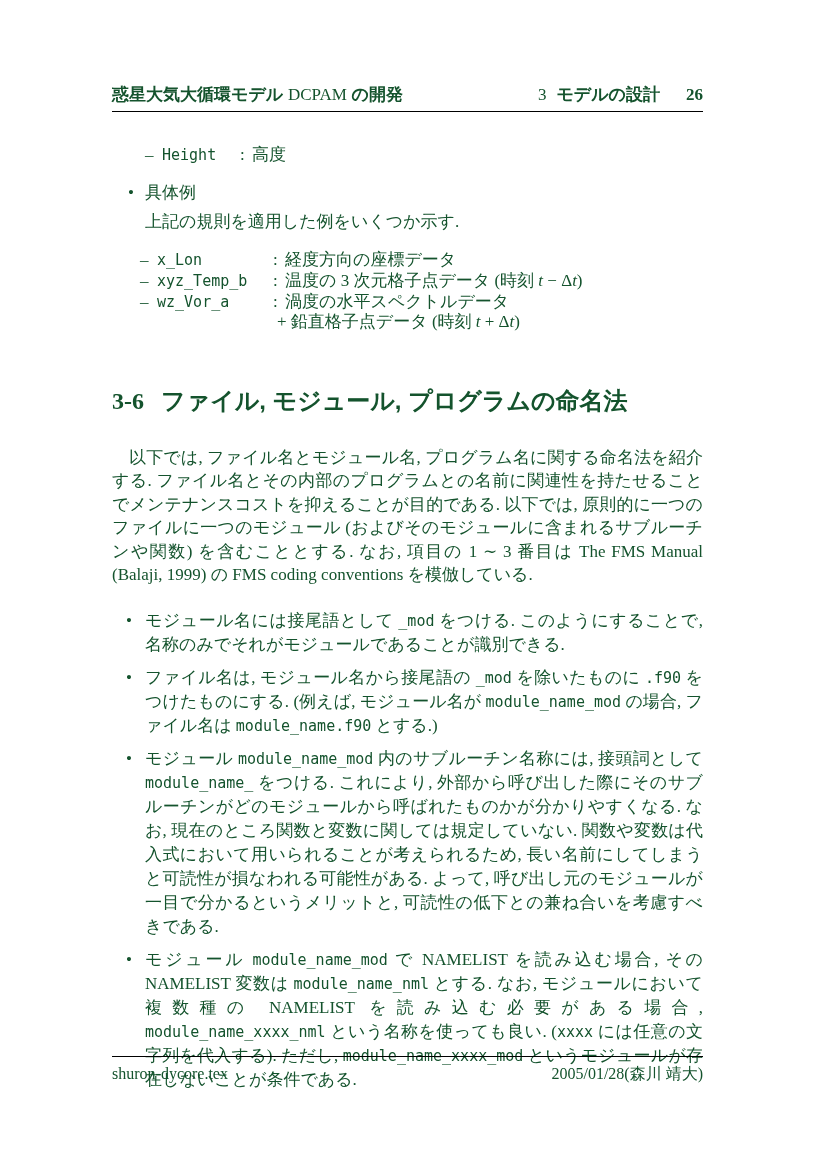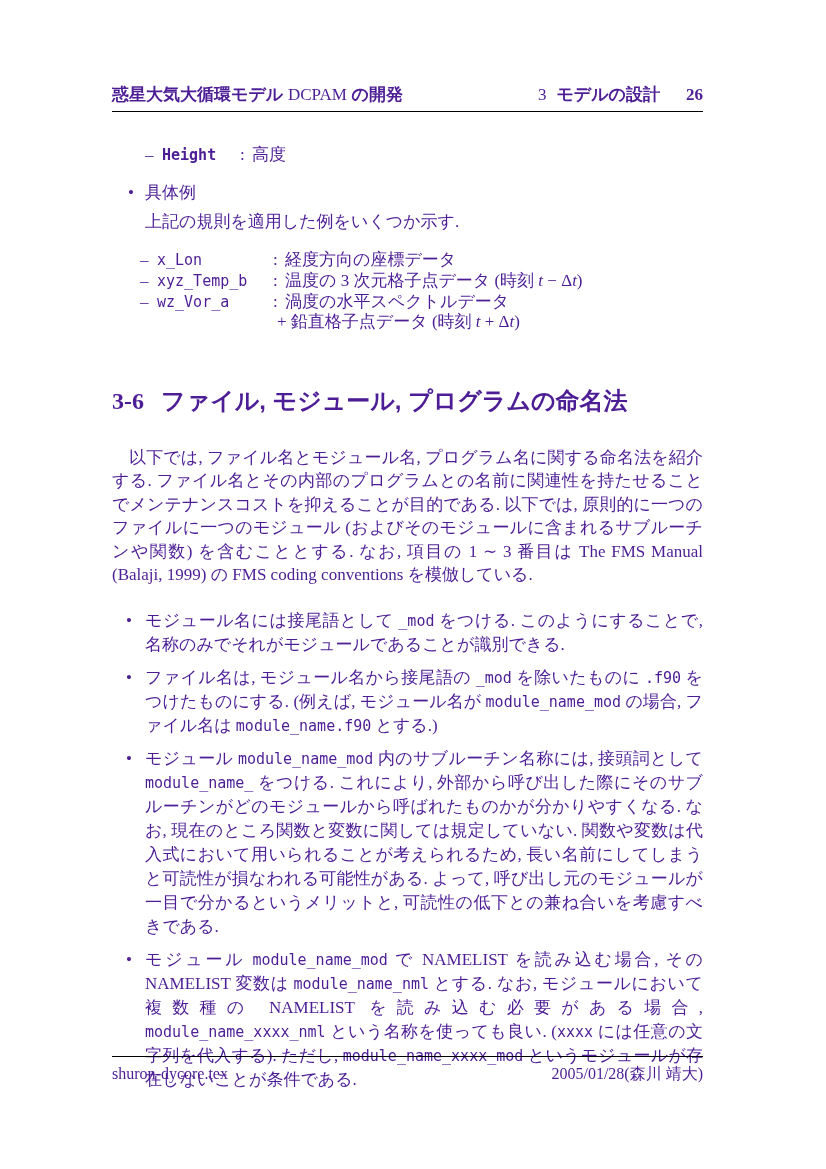--- a/index.html
+++ b/index.html
@@ -1,19 +1,19 @@
 <!DOCTYPE html>
 <html><head>
 <meta charset="utf-8">
 <style>
   html,body{margin:0;padding:0;background:#ffffff;}
   .page{
     position:relative;
     width:792px;height:1169px;
-    background:#ffffff;color:#4c1d95;
+    background:#ffffff;color:#14532d;
     font-family:"Liberation Serif","DejaVu Serif",serif;
     font-size:17px;
     overflow:hidden;
   }
   .abs{position:absolute;left:112px;width:591px;}
 
   
   .f-m{font-family:"Liberation Serif","DejaVu Serif",serif;}
   .f-g{font-family:"Liberation Sans","DejaVu Sans",sans-serif;font-weight:600;}
   .f-c{font-family:"DejaVu Sans Mono","Liberation Mono",monospace;font-size:15px;}
@@ -24,21 +24,21 @@
   .header-right{white-space:nowrap;}
   .header-sec-title{margin-left:10px;}
   .header-pageno{margin-left:26px;font-weight:bold;}
   .rule{position:absolute;left:112px;width:591px;border-top:1.5px solid #000;}
   .rule-top{top:111px;}
   .rule-bottom{top:1056px;border-top:1px solid #000;}
 
   
   .height-line{top:144px;line-height:22px;white-space:nowrap;}
   .dash-col{display:inline-block;width:17px;}
-  .height-name{display:inline-block;width:78px;font-weight:bold;}
+  .height-name{display:inline-block;width:78px;}
   .colon-col{display:inline-block;width:12px;}
 
   
   .lead-bullet{top:182px;line-height:22px;}
   .lead-bullet .marker{display:inline-block;width:17px;margin-left:16px;}
   .lead-intro{top:211px;line-height:22px;margin-left:33px;width:558px;}
 
   
   .examples{top:250px;line-height:20.8px;}
   .ex-row{white-space:nowrap;padding-left:28px;}

